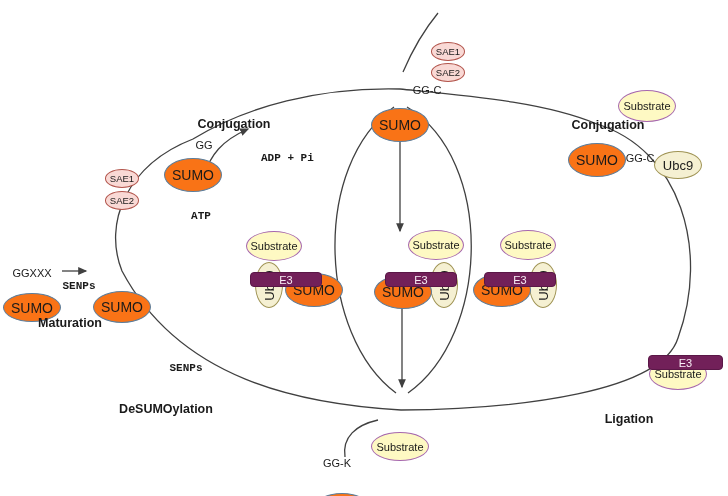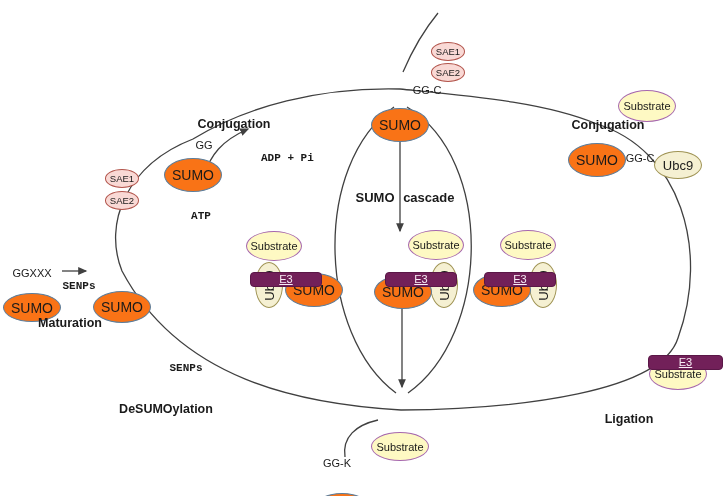--- a/index.html
+++ b/index.html
@@ -12,22 +12,22 @@
     position:absolute;display:flex;align-items:center;justify-content:center;
     border-radius:50%;box-sizing:border-box;z-index:2;white-space:nowrap;margin-top:36px;
   }
   .sumo{background:#f97316;border:1.4px solid #5b7e9d;font-size:14px;}
   .substrate{background:#fef9c3;border:1.3px solid #a667ae;font-size:11px;}
   .sae{background:#f9d9d5;border:1.3px solid #b2544b;font-size:9.5px;}
   .ubc9{background:#f5f0d2;border:1.3px solid #9f9354;font-size:13px;}
   .vert span{transform:rotate(-90deg);display:block;}
   .e3{
     position:absolute;background:#722059;border:1px solid #5a1747;border-radius:4px;
-    color:#f9eef6;font-size:11px;display:flex;align-items:flex-start;justify-content:center;
-    box-sizing:border-box;z-index:3;text-decoration:underline;
+    color:#f9eef6;font-size:11px;display:flex;align-items:flex-end;justify-content:center;
+    box-sizing:border-box;z-index:3;
   }
   .lbl{
     position:absolute;font-size:11px;z-index:4;white-space:nowrap;
     transform:translate(-50%,-50%);
     margin-top:31px;
   }
   .b{font-weight:bold;font-family:Liberation Mono, monospace;}
   .stage{font-size:12.5px;font-weight:bold;}
   .left-anchor{transform:translate(0,-50%);}
   .gap{word-spacing:5px;}
@@ -101,21 +101,20 @@
   <div class="lbl" style="left:32px;top:242px">GGXXX</div>
   <div class="lbl b" style="left:79px;top:255px">SENPs</div>
   <div class="node sumo" style="left:3px;top:257px;width:58px;height:29px">
       <span>SUMO</span>
     </div>
   <div class="node sumo" style="left:93px;top:255px;width:58px;height:32px">
       <span>SUMO</span>
     </div>
   <div class="lbl stage" style="left:70px;top:292px">Maturation</div>
 
-  <div class="lbl gap" style="left:405px;top:166px;font-size:13px;font-weight:bold">SUMO cascade</div>
 
   <div class="node substrate" style="left:246px;top:195px;width:56px;height:30px">
       <span>Substrate</span>
     </div>
   <div class="node ubc9 vert" style="left:255px;top:226px;width:28px;height:46px">
       <span>Ubc9</span>
     </div>
   <div class="node sumo" style="left:285px;top:237px;width:58px;height:34px">
       <span>SUMO</span>
     </div>

